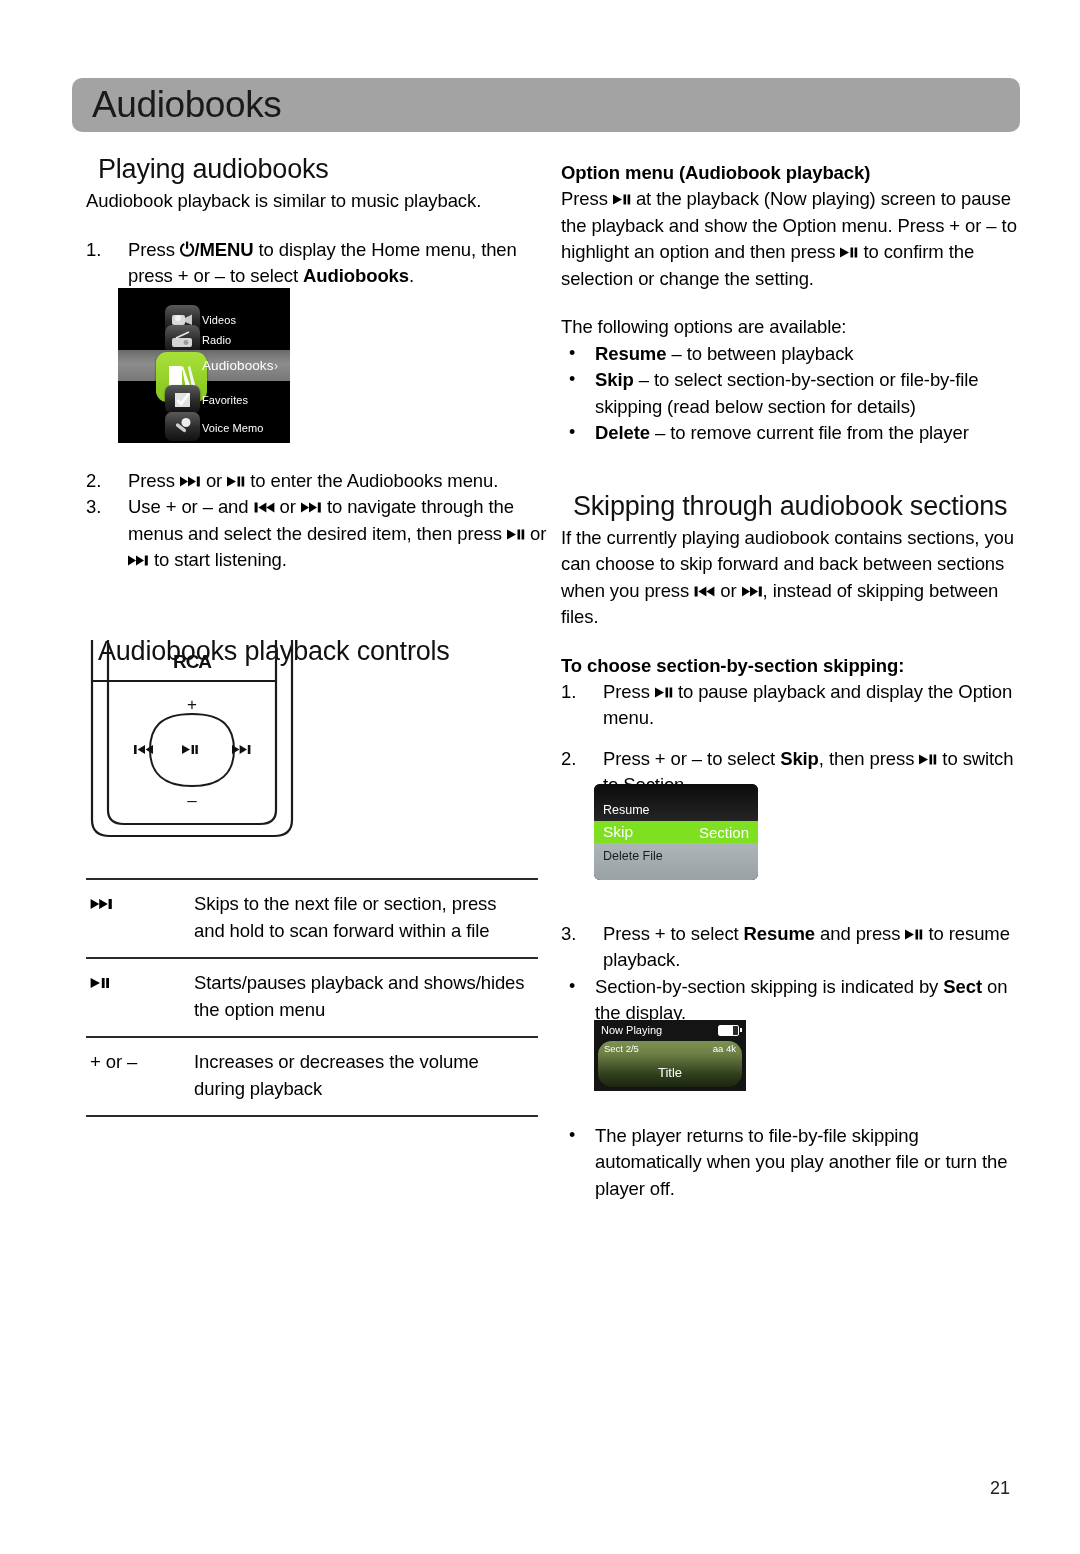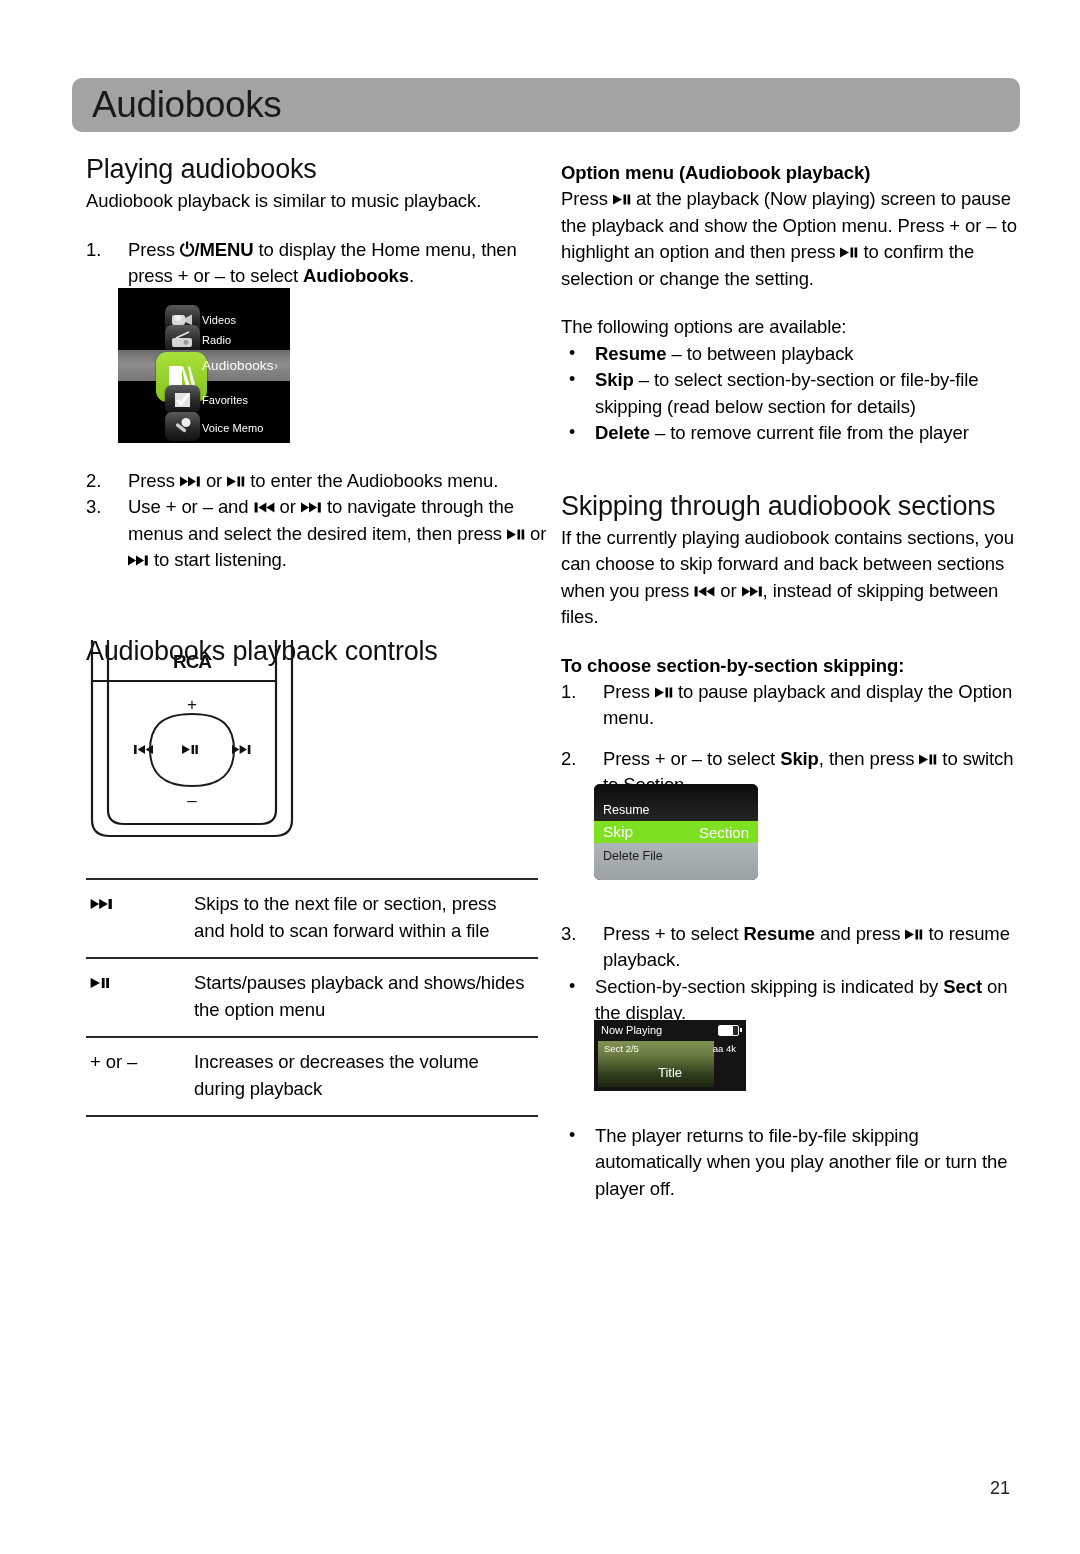--- a/index.html
+++ b/index.html
@@ -47,21 +47,21 @@
   .col-right {
     position: absolute;
     left: 561px;
     top: 160px;
     width: 462px;
   }
 
   h2.section-heading {
     font-size: 27px;
     font-weight: 400;
-    margin: 0 0 2px 0;
+    margin: 0 0 2px 12px;
     line-height: 34px;
     letter-spacing: -0.2px;
     color: #111;
   }
   h3.sub-heading {
     font-size: 18.5px;
     font-weight: bold;
     margin: 0;
     line-height: 26px;
     letter-spacing: -0.1px;
@@ -275,22 +275,23 @@
   .np-battery:after {
     content: "";
     position: absolute;
     right: -4px; top: 2px;
     width: 2px; height: 4px;
     background: #ffffff;
   }
   .np-body {
     position: absolute;
     left: 4px; top: 21px;
-    width: 116px; height: 46px;
+    width: 144px; height: 46px;
     background: linear-gradient(to bottom, #7e9152 0%, #6d7f45 28%, #31401d 72%, #1b2410 100%);
+    border-radius: 14px;
   }
   .np-info {
     position: absolute;
     left: 0; top: 2px;
     width: 144px;
     display: flex;
     padding: 0 6px;
     box-sizing: border-box;
   }
   .np-info span { font-size: 9.5px; color: #ffffff; }

